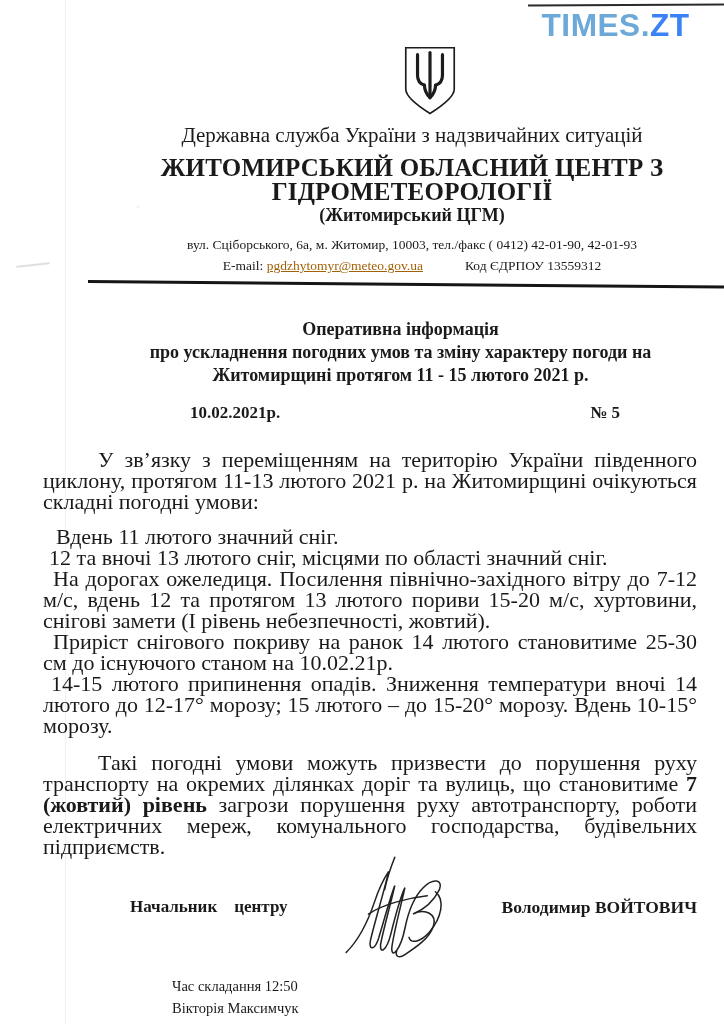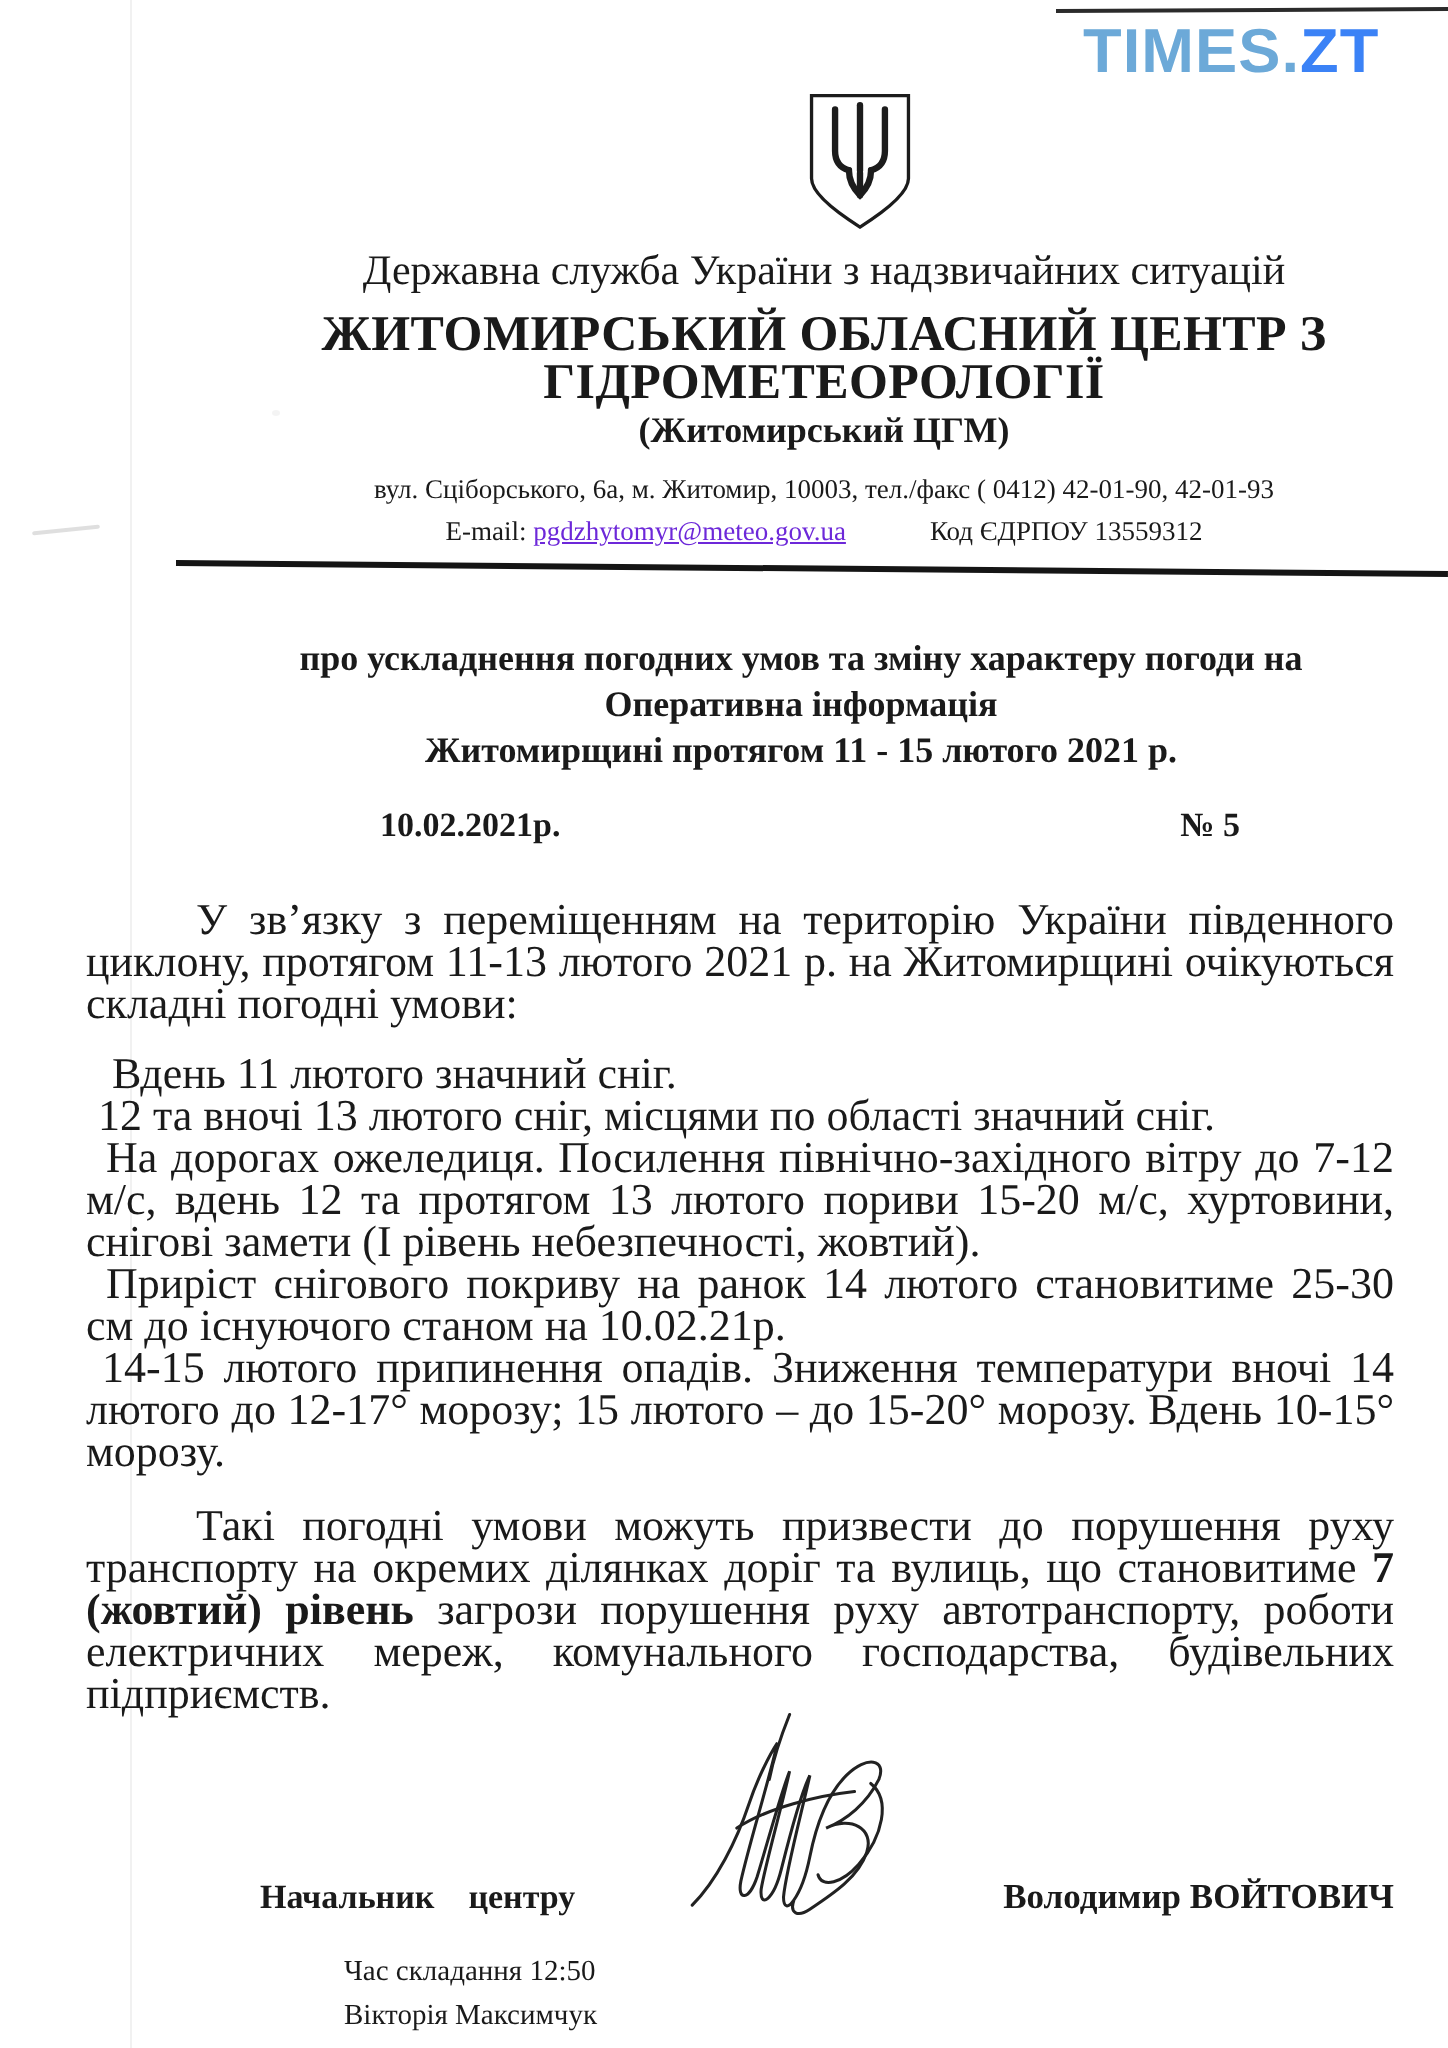--- a/index.html
+++ b/index.html
@@ -26,41 +26,41 @@
   .logo .t1{color:#6ca9d8;}
   .logo .t2{color:#3b82f6;}
   
   .letterhead{margin:0 20px 0 120px;text-align:center;}
   .emblem{width:86px;height:72px;margin:0 auto;transform:translateX(18px);display:block;}
   .agency{font-size:21px;line-height:22px;margin-top:7px;}
   .org{font-size:25px;line-height:24px;font-weight:bold;margin-top:10px;letter-spacing:.2px;}
   .org-short{font-size:18px;line-height:23px;font-weight:bold;}
   .address{font-size:13.5px;line-height:18px;margin-top:9px;}
   .email-row{font-size:13.5px;line-height:18px;margin-top:3px;}
-  .email-row .email{text-decoration:underline;color:#6d28d9;}
+  .email-row .email{text-decoration:underline;color:#a16207;}
   .email-row .gap{display:inline-block;width:42px;}
   .rule{margin:5px 0 0 88px;height:3px;background:#151515;transform:rotate(.5deg);transform-origin:left center;}
   
   .title{margin:35px 27px 0 104px;text-align:center;font-weight:bold;font-size:18px;line-height:23px;}
   
   .meta{display:flex;justify-content:space-between;margin:15px 104px 0 190px;
         font-weight:bold;font-size:17px;line-height:21px;gap:20px;}
   
   .body-text{margin:0 27px 0 43px;font-size:22px;line-height:21px;text-align:justify;}
   .body-text p{margin:0;}
   .p1{margin-top:26px !important;text-indent:55px;}
   .p2{margin-top:14px !important;text-indent:13px;}
   .p3{text-indent:6px;}
   .p4{text-indent:10px;}
   .p5{text-indent:10px;}
   .p6{text-indent:8px;}
   .p7{margin-top:16px !important;text-indent:55px;}
   .bold{font-weight:bold;}
   
-  .sig-row{position:relative;margin:40px 27px 0 130px;height:62px;display:flex;align-items:flex-end;justify-content:space-between;}
+  .sig-row{position:relative;margin:40px 27px 0 130px;height:62px;display:flex;align-items:flex-start;justify-content:space-between;}
   .sig-pos{font-weight:bold;font-size:17px;white-space:pre;}
   .sig-name{font-weight:bold;font-size:17.5px;}
   .sig-scrawl{position:absolute;left:208px;top:-42px;width:142px;height:112px;}
   
   .footer{margin:16px 0 0 172px;font-size:14.5px;line-height:22px;}
 </style>
 </head>
 <body>
 
 <div class="page">
@@ -91,22 +91,22 @@
     <div class="org-short">(Житомирський ЦГМ)</div>
     <div class="address">вул. Сціборського, 6а,  м. Житомир, 10003, тел./факс ( 0412) 42-01-90, 42-01-93</div>
     <div class="email-row">
       <span>E-mail: </span><a href="#" class="email">pgdzhytomyr@meteo.gov.ua</a><span class="gap"></span><span>Код ЄДРПОУ 13559312</span>
     </div>
   </div>
 
   <div class="rule"></div>
 
   <div class="title">
+    <div>Оперативна інформація</div>
     <div>про ускладнення погодних умов та зміну характеру погоди на</div>
-    <div>Оперативна інформація</div>
     <div>Житомирщині протягом 11 - 15 лютого 2021 р.</div>
   </div>
 
   <div class="meta">
     <span>10.02.2021р.</span>
     <span>№ 5</span>
   </div>
 
   <div class="body-text">
     <p class="p1">У зв’язку з переміщенням на територію України  південного циклону, протягом 11-13 лютого 2021 р. на Житомирщині очікуються складні погодні умови:</p>

